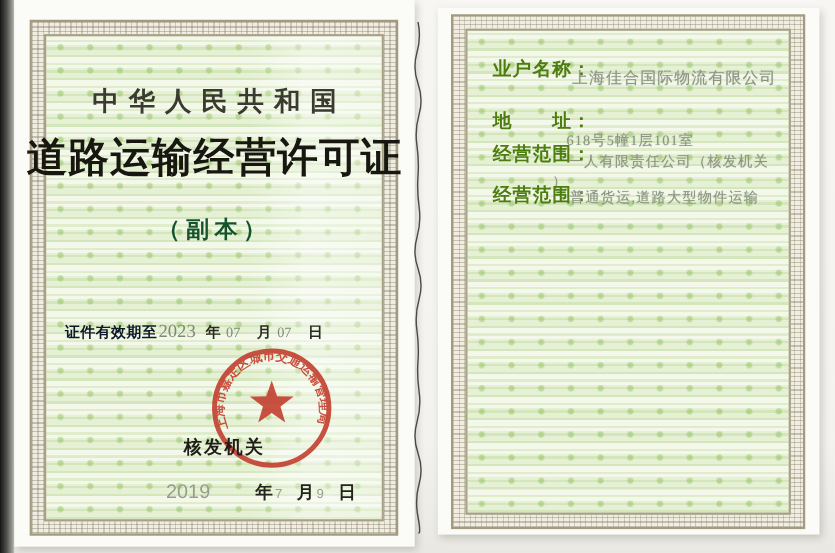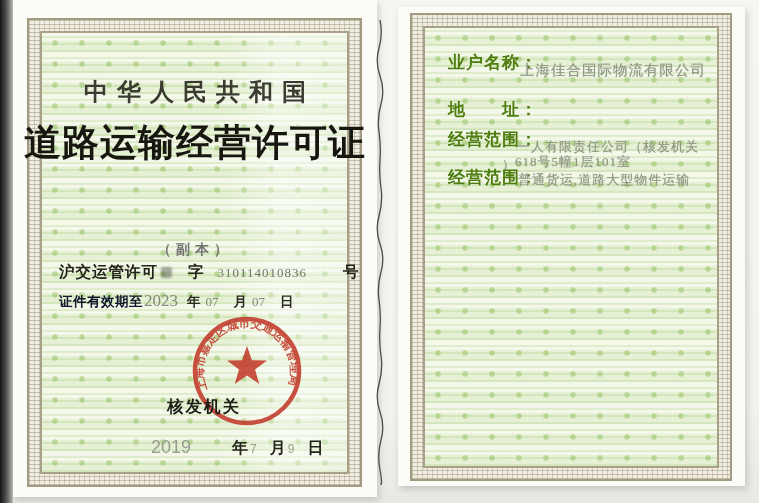--- a/index.html
+++ b/index.html
@@ -53,21 +53,21 @@
     font-size:24px;font-weight:600;letter-spacing:9px;color:#3a3a31;
     font-family:"Liberation Serif", serif;text-indent:9px;
   }
   .permit-title{
     top:118px;left:0;width:100%;text-align:center;
     font-size:37px;font-weight:900;letter-spacing:1px;color:#17170f;
     font-family:"Liberation Sans", sans-serif;
   }
   .copy-label{
     top:194px;left:0;width:100%;text-align:center;
-    font-size:14px;font-weight:700;letter-spacing:5px;color:#737373;margin-top:47px;
+    font-size:21px;font-weight:700;letter-spacing:5px;color:#14532d;
   }
   .permit-line{
     top:262px;left:46px;display:flex;align-items:baseline;white-space:nowrap;
     font-family:"Liberation Sans", sans-serif;
   }
   .permit-prefix{font-size:15.5px;font-weight:800;color:#23231b;letter-spacing:1px;}
   .smudge{width:11px;height:11px;margin-left:3px;border-radius:2px;
     background:rgba(70,70,64,.45);filter:blur(1.2px);align-self:center;}
   .zi{font-size:15.5px;font-weight:800;color:#23231b;margin-left:16px;}
   .permit-number{font-size:13px;color:#70756a;margin-left:14px;letter-spacing:1px;
@@ -109,21 +109,21 @@
     font-size:17px;font-weight:800;color:#4d7c0f;letter-spacing:1px;
     font-family:"Liberation Sans", sans-serif;white-space:nowrap;
   }
   .field-value{
     position:absolute;color:#8d9582;letter-spacing:1px;white-space:nowrap;
     font-family:"Liberation Serif", serif;
     text-shadow:0 0 1px rgba(141,149,130,.55);
   }
   .lbl-name{top:44px;} .val-name{top:54px;left:122px;font-size:14.5px;}
   .lbl-addr{top:91px;} .val-addr1{top:97px;left:120px;font-size:13px;}
-  .val-addr2{top:112px;left:117px;font-size:13px;margin-top:34px;}
+  .val-addr2{top:112px;left:117px;font-size:13px;}
   .lbl-nature{top:121px;} .val-nature1{top:131px;left:119px;font-size:13px;}
   .val-nature2{top:149px;left:104px;font-size:13px;}
   .lbl-scope{top:159px;} .val-scope{top:164px;left:120px;font-size:13px;}
 </style>
 </head>
 <body>
 
 <div class="scan-edge"></div>
 
 <div class="page page-left">
@@ -131,27 +131,20 @@
   <div class="guilloche">
     <div class="crease"></div>
   </div>
 
   <div class="abs country-title">中华人民共和国</div>
 
   <div class="abs permit-title">道路运输经营许可证</div>
 
   <div class="abs copy-label">（副本）</div>
 
-  <div class="abs permit-line">
-    <span class="permit-prefix">沪交运管许可</span>
-    <span class="smudge"></span>
-    <span class="zi">字</span>
-    <span class="permit-number">310114010836</span>
-    <span class="hao">号</span>
-  </div>
 
   <div class="abs validity-line">
     <span class="validity-label">证件有效期至</span>
     <span class="stamp-num v-year">2023</span>
     <span class="u y">年</span>
     <span class="stamp-num v-month">07</span>
     <span class="u m">月</span>
     <span class="stamp-num v-day">07</span>
     <span class="u d">日</span>
   </div>

